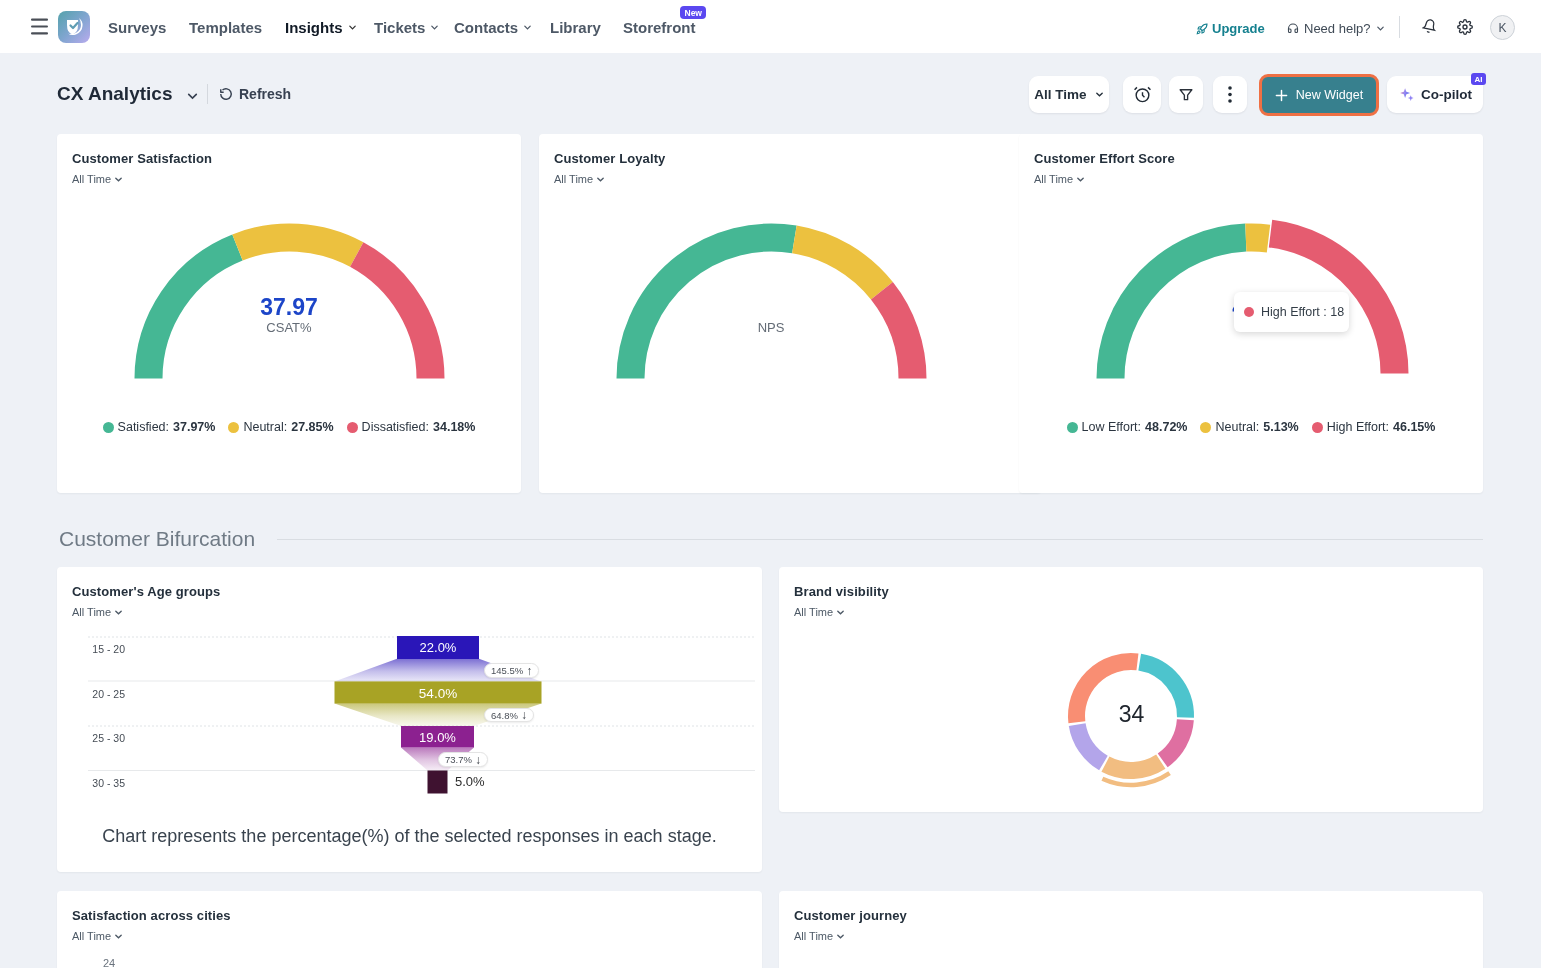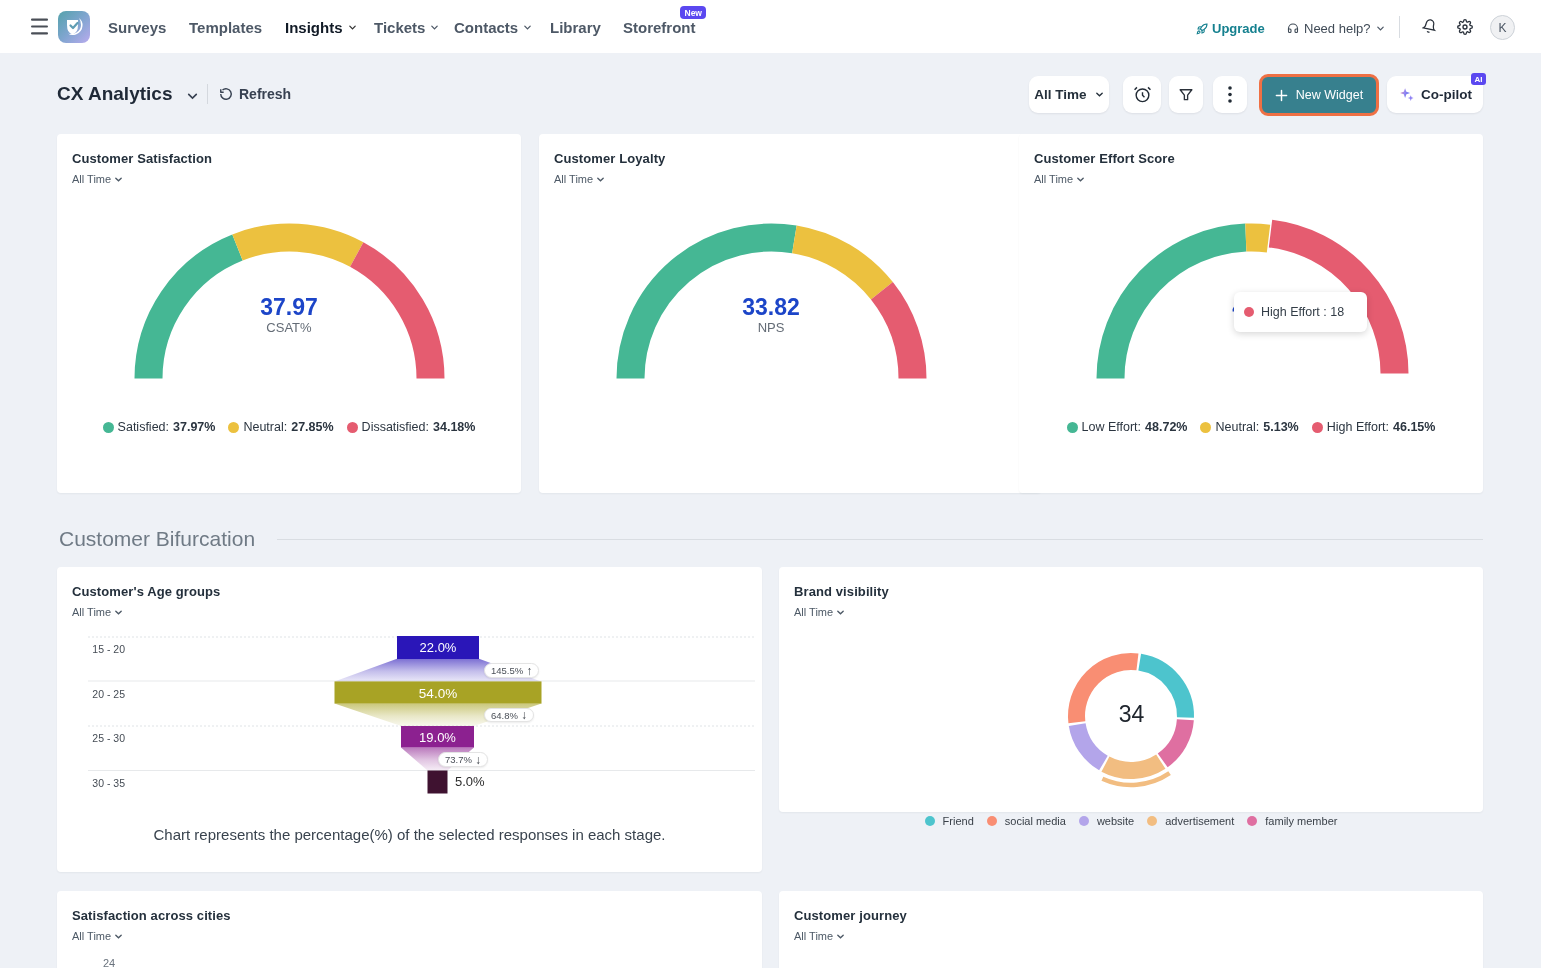--- a/index.html
+++ b/index.html
@@ -174,36 +174,35 @@
 <div class="card" style="left:539px;top:134px;width:502px;height:359px;">
   <div class="ctitle">Customer Loyalty</div>
   <div class="ctime">All Time <svg class="chev" width="8" height="8" viewBox="0 0 10 10">
         <path d="M2 3.5 L5 6.5 L8 3.5" stroke="#4d5966" stroke-width="1.5" fill="none" stroke-linecap="round"></path>
       </svg></div>
   <svg class="abs" style="left:0;top:0;" width="464" height="260" viewBox="0 0 464 260">
     <path d="M 91.50 244.50 A 141 141 0 0 1 255.39 105.37" stroke="#45b794" stroke-width="28" fill="none"></path>
     <path d="M 255.39 105.37 A 141 141 0 0 1 342.90 156.79" stroke="#ecc13f" stroke-width="28" fill="none"></path>
     <path d="M 342.90 156.79 A 141 141 0 0 1 373.50 244.50" stroke="#e55c70" stroke-width="28" fill="none"></path>
   </svg>
-  <div class="abs" style="left:0;top:160px;width:464px;text-align:center;font-size:23px;font-weight:bold;color:#1c45c8;">33.82</div>
   <div class="abs" style="left:0;top:186px;width:464px;text-align:center;font-size:13px;color:#646c76;">NPS</div>
 </div>
 
 <div class="card" style="left:1019px;top:134px;width:464px;height:359px;">
   <div class="ctitle">Customer Effort Score</div>
   <div class="ctime">All Time <svg class="chev" width="8" height="8" viewBox="0 0 10 10">
         <path d="M2 3.5 L5 6.5 L8 3.5" stroke="#4d5966" stroke-width="1.5" fill="none" stroke-linecap="round"></path>
       </svg></div>
   <svg class="abs" style="left:0;top:0;" width="464" height="260" viewBox="0 0 464 260">
     <path d="M 91.50 244.50 A 141 141 0 0 1 226.83 103.61" stroke="#45b794" stroke-width="28" fill="none"></path>
     <path d="M 226.83 103.61 A 141 141 0 0 1 249.51 104.53" stroke="#ecc13f" stroke-width="28" fill="none"></path>
     <path d="M 249.51 104.53 A 141 141 0 0 1 373.50 244.50" stroke="#e55c70" stroke-width="28" fill="none" transform="translate(2,-5)"></path>
   </svg>
   <div class="abs" style="left:10px;top:160px;width:464px;text-align:center;font-size:23px;font-weight:bold;color:#1c45c8;">43.59</div>
-  <div class="abs" style="left:215px;top:158px;width:133px;height:40px;background:#fff;border-radius:6px;box-shadow:0 2px 7px rgba(0,0,0,.16);display:flex;align-items:center;padding-left:10px;gap:7px;">
+  <div class="abs" style="left:215px;top:158px;width:115px;height:40px;background:#fff;border-radius:6px;box-shadow:0 2px 7px rgba(0,0,0,.16);display:flex;align-items:center;padding-left:10px;gap:7px;">
     <span class="dot" style="background:#e55c70;width:10px;height:10px;"></span>
     <span style="font-size:12.5px;color:#333d47;">High Effort : 18</span>
   </div>
   <div class="legend" style="top:286px;">
     <div class="it"><span class="dot" style="background:#45b794"></span>Low Effort: <b>48.72%</b></div>
     <div class="it"><span class="dot" style="background:#ecc13f"></span>Neutral: <b>5.13%</b></div>
     <div class="it"><span class="dot" style="background:#e55c70"></span>High Effort: <b>46.15%</b></div>
   </div>
 </div>
 
@@ -249,44 +248,37 @@
     <text x="380.5" y="174.5" text-anchor="middle" font-size="13" fill="#fff">19.0%</text>
     <text x="398" y="219" font-size="13" fill="#2b2b2b">5.0%</text>
     <text x="68" y="86" text-anchor="end" font-size="10.5" fill="#454c55">15 - 20</text>
     <text x="68" y="131" text-anchor="end" font-size="10.5" fill="#454c55">20 - 25</text>
     <text x="68" y="175" text-anchor="end" font-size="10.5" fill="#454c55">25 - 30</text>
     <text x="68" y="220" text-anchor="end" font-size="10.5" fill="#454c55">30 - 35</text>
   </svg>
   <div class="abs" style="left:427px;top:96px;height:15px;background:#fff;border:1px solid #e4e4e4;border-radius:8px;box-shadow:0 1px 2px rgba(0,0,0,.08);font-size:9.5px;color:#4a4f57;display:flex;align-items:center;padding:4px 6px;gap:3px;">145.5%<span style="font-size:12px;font-weight:bold;color:#3c4148;">↑</span></div>
   <div class="abs" style="left:427px;top:141px;height:14px;background:#fff;border:1px solid #e4e4e4;border-radius:8px;box-shadow:0 1px 2px rgba(0,0,0,.08);font-size:9.5px;color:#4a4f57;display:flex;align-items:center;padding:0 6px;gap:3px;">64.8%<span style="font-size:12px;font-weight:bold;color:#3c4148;">↓</span></div>
   <div class="abs" style="left:381px;top:185px;height:15px;background:#fff;border:1px solid #e4e4e4;border-radius:8px;box-shadow:0 1px 2px rgba(0,0,0,.08);font-size:9.5px;color:#4a4f57;display:flex;align-items:center;padding:0 6px;gap:3px;">73.7%<span style="font-size:12px;font-weight:bold;color:#3c4148;">↓</span></div>
-  <div class="abs" style="left:0;top:259px;width:705px;text-align:center;font-size:15px;color:#39434e;">Chart represents the percentage(%) of the selected responses in each stage.</div>
+  <div class="abs" style="left:0;top:259px;width:705px;text-align:center;font-size:18px;color:#39434e;">Chart represents the percentage(%) of the selected responses in each stage.</div>
 </div>
 
 <div class="card" style="left:779px;top:567px;width:704px;height:245px;">
   <div class="ctitle">Brand visibility</div>
   <div class="ctime">All Time <svg class="chev" width="8" height="8" viewBox="0 0 10 10">
         <path d="M2 3.5 L5 6.5 L8 3.5" stroke="#4d5966" stroke-width="1.5" fill="none" stroke-linecap="round"></path>
       </svg></div>
   <svg class="abs" style="left:0;top:0;" width="704" height="240" viewBox="0 0 704 240">
     <path d="M 360.71 95.20 A 54.5 54.5 0 0 1 406.48 150.43" stroke="#4dc4cd" stroke-width="17" fill="none"></path>
     <path d="M 406.37 152.71 A 54.5 54.5 0 0 1 383.69 193.34" stroke="#df6fa1" stroke-width="17" fill="none"></path>
     <path d="M 381.80 194.63 A 54.5 54.5 0 0 1 326.43 197.13" stroke="#f2bd81" stroke-width="17" fill="none"></path>
     <path d="M 324.44 196.02 A 54.5 54.5 0 0 1 298.18 157.60" stroke="#b3a5ea" stroke-width="17" fill="none"></path>
     <path d="M 297.87 155.34 A 54.5 54.5 0 0 1 358.45 94.88" stroke="#f98e73" stroke-width="17" fill="none"></path>
     <path d="M 390.58 206.20 A 69 69 0 0 1 323.39 211.79" stroke="#f2bd81" stroke-width="4.5" fill="none"></path>
     <text x="352.5" y="155.4" text-anchor="middle" font-size="23" fill="#20262e">34</text>
   </svg>
-  <div class="legend" style="top:248px;font-size:11px;color:#3a4149;gap:13px;">
-    <div class="it" style="gap:8px;"><span class="dot" style="background:#4dc4cd;width:10px;height:10px;"></span>Friend</div>
-    <div class="it" style="gap:8px;"><span class="dot" style="background:#f98e73;width:10px;height:10px;"></span>social media</div>
-    <div class="it" style="gap:8px;"><span class="dot" style="background:#b3a5ea;width:10px;height:10px;"></span>website</div>
-    <div class="it" style="gap:8px;"><span class="dot" style="background:#f2bd81;width:10px;height:10px;"></span>advertisement</div>
-    <div class="it" style="gap:8px;"><span class="dot" style="background:#df6fa1;width:10px;height:10px;"></span>family member</div>
-  </div>
 </div>
 
 <div class="card" style="left:57px;top:891px;width:705px;height:130px;">
   <div class="ctitle">Satisfaction across cities</div>
   <div class="ctime">All Time <svg class="chev" width="8" height="8" viewBox="0 0 10 10">
         <path d="M2 3.5 L5 6.5 L8 3.5" stroke="#4d5966" stroke-width="1.5" fill="none" stroke-linecap="round"></path>
       </svg></div>
   <div class="abs" style="left:46px;top:66px;font-size:11px;color:#6a737d;">24</div>
 </div>
 <div class="card" style="left:779px;top:891px;width:704px;height:130px;">

